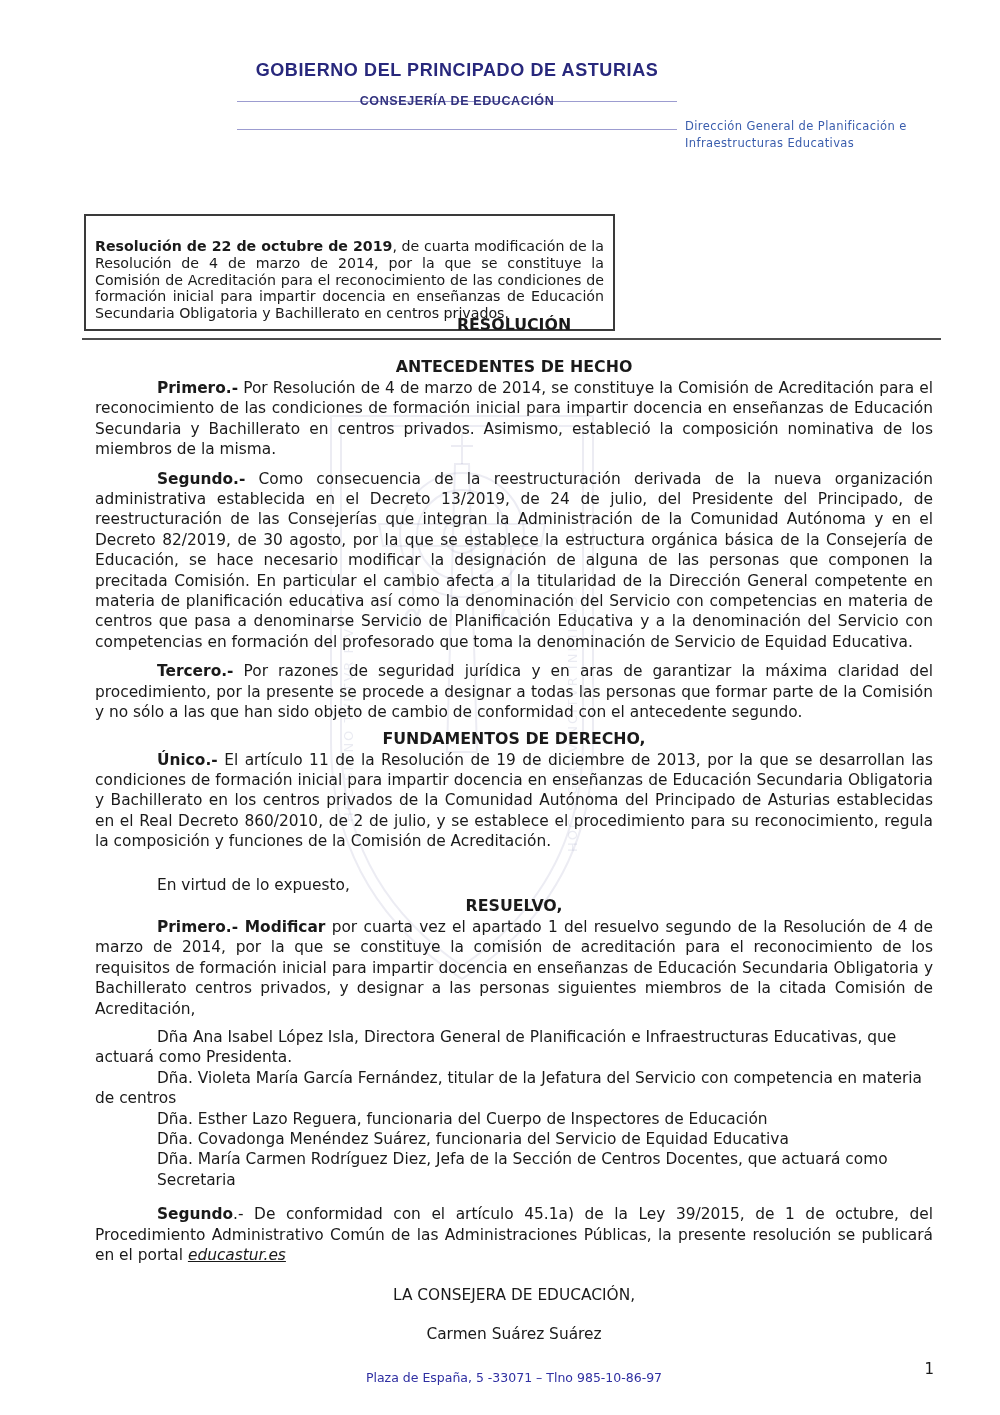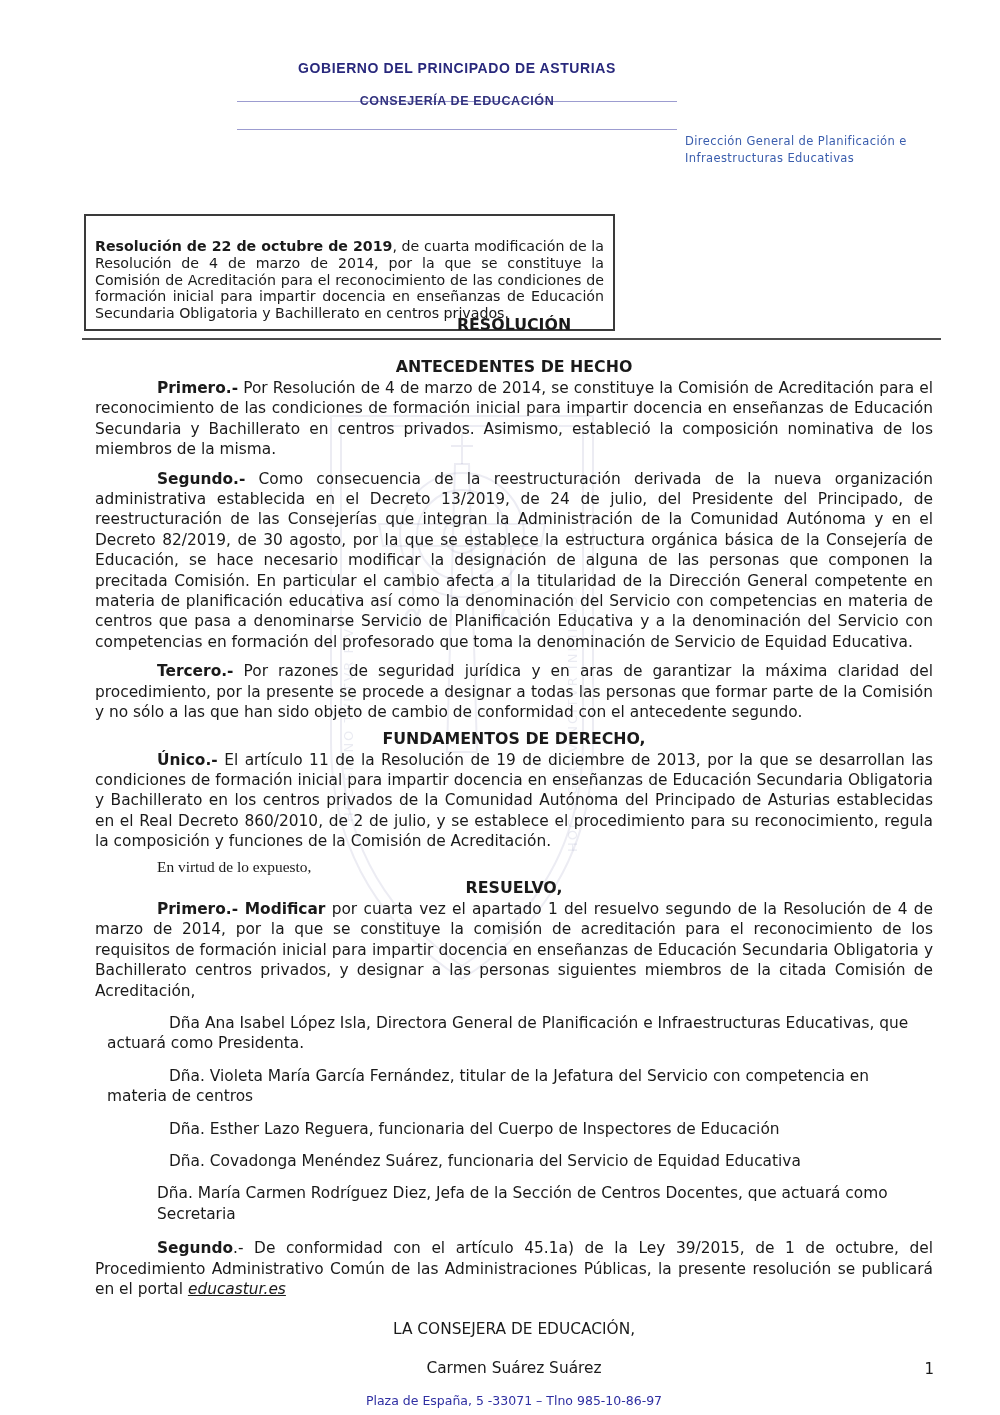--- a/index.html
+++ b/index.html
@@ -5,65 +5,65 @@
   html,body{margin:0;padding:0;background:#fff;}
   .page{
     position:relative;width:1000px;height:1415px;background:#ffffff;
     font-family:"DejaVu Sans",sans-serif;color:#1a1a1a;overflow:hidden;
   }
   
   .watermark{position:absolute;left:327px;top:412px;width:270px;height:573px;z-index:0;}
   
   .hdr-gov{
     position:absolute;left:237px;top:60px;width:440px;text-align:center;
-    font-family:"Liberation Sans",sans-serif;font-size:14px;font-weight:600;
+    font-family:"Liberation Sans",sans-serif;font-size:18px;font-weight:600;
     letter-spacing:.6px;color:#28287c;z-index:2;
   }
   .hdr-rule{position:absolute;left:237px;width:440px;height:0;border-top:1px solid #9c9cd0;z-index:2;}
   .hdr-rule1{top:101px;}
   .hdr-rule2{top:129px;}
   .hdr-dept{
     position:absolute;left:237px;top:94px;width:440px;text-align:center;
     font-family:"Liberation Sans",sans-serif;font-size:12.5px;font-weight:600;
     letter-spacing:.6px;color:#32327e;z-index:2;
   }
   .hdr-dir{
-    position:absolute;left:685px;top:133px;width:240px;
+    position:absolute;left:685px;top:118px;width:240px;
     font-size:11.5px;line-height:17px;letter-spacing:.4px;color:#3a5dad;z-index:2;
   }
   
   .summary-box{
     position:absolute;left:84px;top:214px;width:531px;box-sizing:border-box;
     border:2px solid #3a3a3a;padding:22px 9px 7px 9px;
     font-size:14.2px;line-height:16.8px;text-align:justify;z-index:2;
   }
   
   .main-col{
     position:absolute;left:95px;top:307px;width:838px;
     font-size:15.4px;line-height:20.4px;z-index:2;padding-top:8px;
   }
   .h-center{font-size:15.8px;font-weight:bold;text-align:center;margin:0;line-height:20px;}
   .title-rule{height:0;border-top:2px solid #4d4d4d;margin:3px -8px 0 -13px;}
   .h-ant{margin-top:17px;}
   .h-fund{margin-top:6px;}
   .h-res{margin-top:1px;}
   .para{margin:9px 0 0 0;text-align:justify;text-indent:62px;}
   .para.first{margin-top:1px;}
-  .no-indent-plain{margin:5px 0 0 0;text-align:left;text-indent:62px;font-family:Liberation Serif, serif;}
+  .no-indent-plain{margin:23px 0 0 0;text-align:left;text-indent:62px;}
   .members{margin-top:8px;text-align:left;}
-  .member{margin:12px;text-indent:62px;}
+  .member{margin:0;text-indent:62px;}
   .member-last{margin:0;padding-left:62px;text-indent:0;white-space:pre-line;}
   .sig-role{margin-top:20px;text-align:center;}
   .sig-name{margin-top:18px;text-align:center;}
   .lead{font-weight:bold;}
   .it{font-style:italic;text-decoration:underline;}
   
   .footer-address{
     position:absolute;left:95px;top:1370px;width:838px;text-align:center;
-    font-size:12.5px;color:#2f2fa2;z-index:2;margin-top:23px;
+    font-size:12.5px;color:#2f2fa2;z-index:2;
   }
   .page-number{
     position:absolute;right:66px;top:1360px;font-size:15px;color:#1a1a1a;z-index:2;
   }
 </style>
 </head>
 <body>
 
 <div class="page">
 

